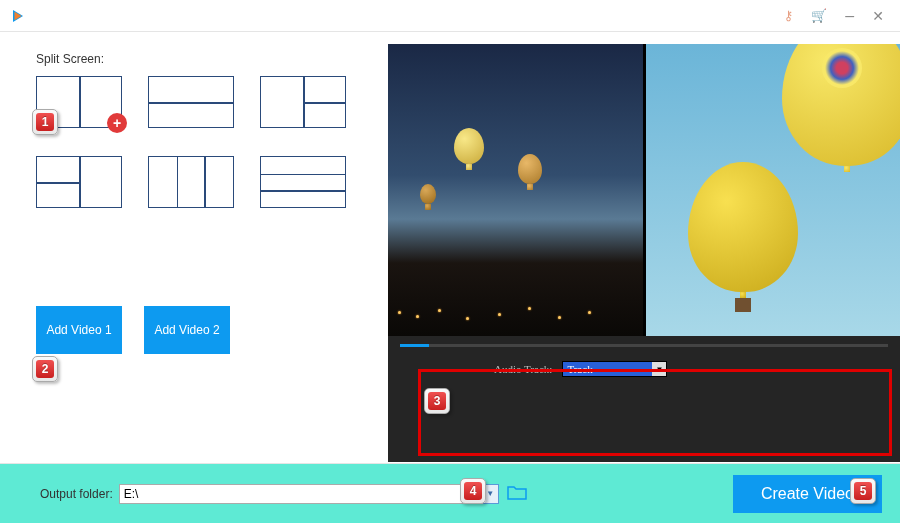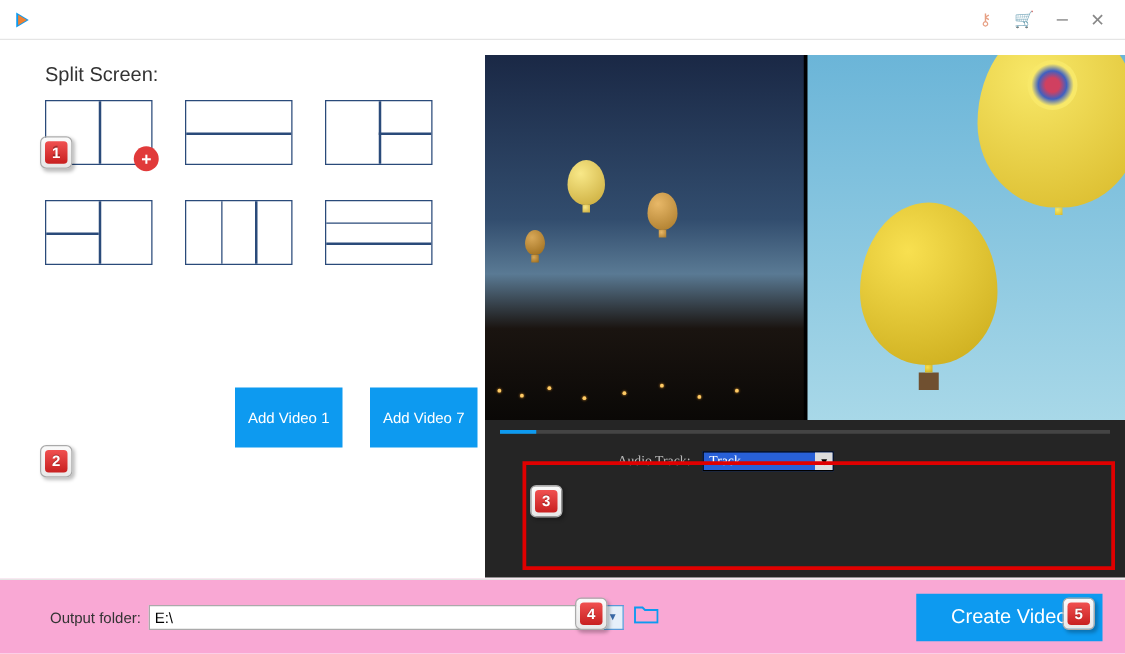--- a/index.html
+++ b/index.html
@@ -9,29 +9,29 @@
   .app-icon { width: 16px; height: 16px; margin-right: 8px; display:flex; align-items:center; justify-content:center; }
   .app-title { font-size: 13px; color: #333; }
   .title-actions { margin-left: auto; display: flex; align-items: center; gap: 18px; padding-right: 6px; }
   .title-actions span, .title-actions div { color: #e7a084; cursor: pointer; }
   .win-min, .win-close { color: #888 !important; }
 
   .main { display: flex; height: 430px; }
   .left-panel { width: 388px; padding: 20px 6px 10px 36px; }
   .right-panel { flex: 1; display: flex; flex-direction: column; background: #fff; }
 
-  .section-label { font-size: 16px; color: #333; margin-bottom: 10px; }
+  .section-label { font-size: 12px; color: #333; margin-bottom: 10px; }
 
   .template-grid { display: grid; grid-template-columns: repeat(3, 86px); grid-template-rows: repeat(2, 56px); gap: 24px 26px; margin-bottom: 40px; position: relative; }
   .template { width: 86px; height: 52px; border: 1.5px solid #2a4a7a; position: relative; cursor: pointer; }
   .template .vline { position: absolute; background: #2a4a7a; width: 1.5px; top:0; bottom:0; }
   .template .hline { position: absolute; background: #2a4a7a; height: 1.5px; left:0; right:0; }
   .plus-badge { position:absolute; width:20px; height:20px; background:#e13a3a; border-radius:50%; color:#fff; font-size:14px; font-weight:bold; display:flex; align-items:center; justify-content:center; bottom:-6px; right:-6px; }
 
-  .add-video-row { display:flex; gap: 22px; justify-content: flex-end; }
+  .add-video-row { display:flex; gap: 22px; }
   .add-video-btn { width: 86px; height: 48px; background:#0d9af0; color:#fff; font-size:12px; display:flex; align-items:center; justify-content:center; cursor:pointer; }
 
   .preview { height: 292px; margin-top: 12px; display:flex; gap:3px; background:#000; }
   .preview-left { flex:1; position:relative; overflow:hidden; background:linear-gradient(to bottom, #1a2845 0%, #324d6e 45%, #5a7a94 60%, #1a1410 75%, #0a0806 100%); }
   .preview-right { flex:1; position:relative; overflow:hidden; background:linear-gradient(to bottom, #6bb5d8 0%, #a8d8e8 100%); }
   .balloon { position:absolute; border-radius: 50% 50% 48% 48% / 55% 55% 45% 45%; }
   .balloon::after { content:''; position:absolute; bottom:-6px; left:50%; transform:translateX(-50%); width:6px; height:6px; background:inherit; }
 
   .controls { background:#252525; flex:1; margin-top:0; padding: 8px 12px 10px 12px; position:relative; }
   .progress { height:3px; background:#444; margin-bottom:14px; position:relative; }
@@ -39,21 +39,21 @@
   .control-row { display:flex; align-items:center; gap:10px; font-size:11px; color:#bbb; margin-bottom:12px; }
   .pause-btn { width:24px; height:24px; border:1.5px solid #888; border-radius:50%; display:flex; align-items:center; justify-content:center; margin-right:18px; }
   .pause-btn::before { content:''; width:2.5px; height:9px; background:#bbb; margin-right:2px; }
   .pause-btn::after { content:''; width:2.5px; height:9px; background:#bbb; }
   .slider { width:88px; height:4px; background:linear-gradient(to right, #3cba3c 0%, #e8c838 55%, #d84838 100%); position:relative; margin:0 2px; }
   .slider-thumb { width:10px; height:10px; background:#fff; border-radius:50%; position:absolute; top:-3px; left:6px; }
   .audio-select { background:#2860d8; color:#fff; border:1px solid #000; font-size:11px; padding:1px 18px 1px 4px; width:105px; position:relative; display:inline-block; }
   .audio-arrow { position:absolute; right:0; top:0; bottom:0; width:14px; background:#ddd; display:flex; align-items:center; justify-content:center; color:#000; font-size:8px; }
   .red-box { position:absolute; border:3px solid #e00000; top:33px; left:30px; right:8px; bottom:6px; pointer-events:none; }
 
-  .footer { position:absolute; bottom:0; left:0; right:0; height:60px; border-top:1px solid #e5e5e5; display:flex; align-items:center; padding: 0 18px 0 40px; background:#f9a8d4; }
+  .footer { position:absolute; bottom:0; left:0; right:0; height:60px; border-top:1px solid #e5e5e5; display:flex; align-items:center; padding: 0 18px 0 40px; background:#5eead4; }
   .footer-label { font-size:12px; color:#333; margin-right:6px; }
   .folder-input { flex: 0 0 364px; height:20px; border:1px solid #aaa; font-size:12px; padding:0 4px; }
   .dropdown-btn { width:16px; height:20px; border:1px solid #5a9ad8; border-left:none; background:#e6f0fa; display:flex; align-items:center; justify-content:center; color:#3a6aa8; font-size:8px; cursor:pointer; }
   .folder-icon { color:#0d9af0; margin-left:8px; cursor:pointer; }
   .create-btn { margin-left:auto; background:#0d9af0; color:#fff; font-size:16px; padding: 10px 28px; cursor:pointer; }
 
   .callout { position:absolute; width:26px; height:26px; background:linear-gradient(#fafafa,#e8e8e8); border:1px solid #aaa; border-radius:5px; display:flex; align-items:center; justify-content:center; box-shadow: 2px 2px 3px rgba(0,0,0,0.25); z-index:50; pointer-events:none; }
   .callout-inner { width:18px; height:18px; background:linear-gradient(#f05050,#c82020); border-radius:3px; color:#fff; font-weight:bold; font-size:12px; display:flex; align-items:center; justify-content:center; text-shadow:0 -1px 0 rgba(0,0,0,0.3); }
 
   .ground-lights { position:absolute; bottom:8px; left:0; right:0; height:30px; }
@@ -101,21 +101,21 @@
         <div class="vline" style="left:66%;"></div>
       </div>
       <div class="template">
         <div class="hline" style="top:33%;"></div>
         <div class="hline" style="top:66%;"></div>
       </div>
     </div>
     <div style="height:54px;"></div>
     <div class="add-video-row">
       <div class="add-video-btn">Add Video 1</div>
-      <div class="add-video-btn">Add Video 7</div>
+      <div class="add-video-btn">Add Video 2</div>
     </div>
   </div>
 
   <div class="right-panel">
     <div class="preview">
       <div class="preview-left">
         <div class="balloon" style="width:30px;height:36px;top:84px;left:66px;background:radial-gradient(circle at 35% 30%, #f8e888, #c8a838);"></div>
         <div class="balloon" style="width:24px;height:30px;top:110px;left:130px;background:radial-gradient(circle at 35% 30%, #e8b868, #a87828);"></div>
         <div class="balloon" style="width:16px;height:20px;top:140px;left:32px;background:radial-gradient(circle at 35% 30%, #d8a858, #986818);"></div>
         <div class="ground-lights">

